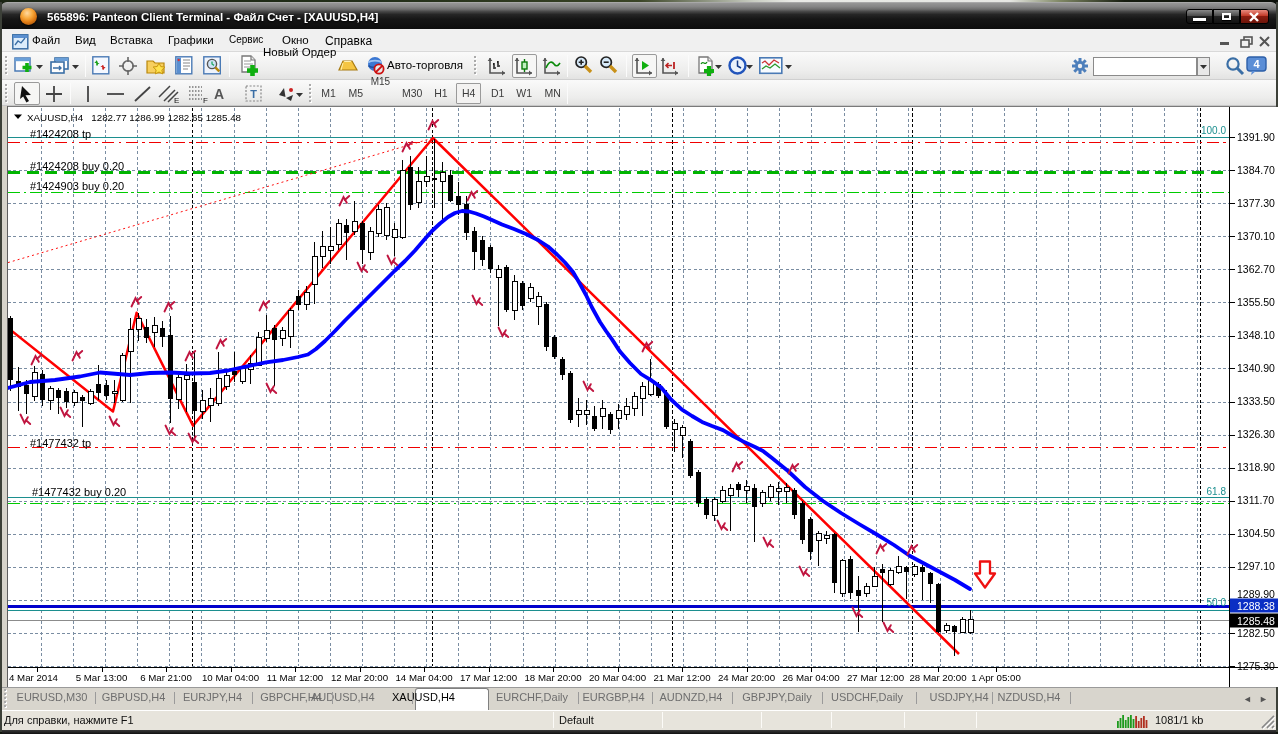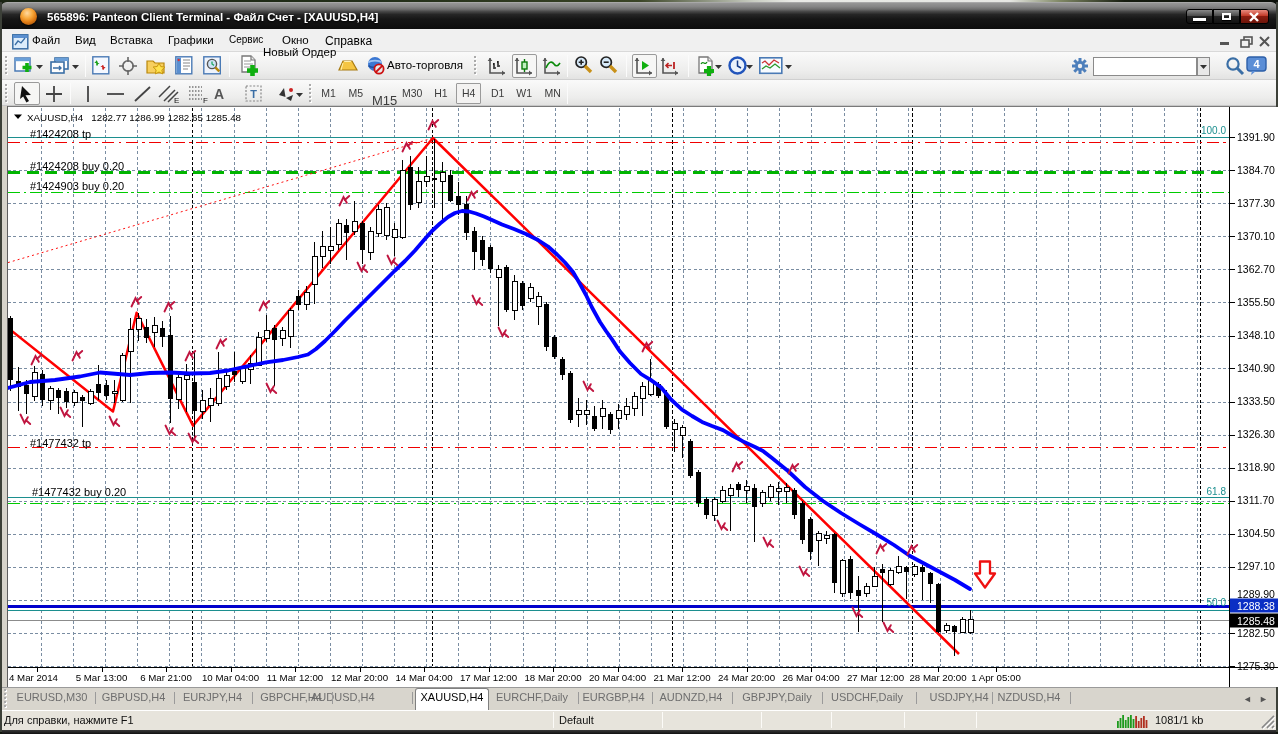--- a/index.html
+++ b/index.html
@@ -245,21 +245,21 @@
     <path d="M3 10l5-7 1.5 9z" fill="#333"></path>
     <path d="M10 13l7-3-2 6z" fill="#333"></path>
     <circle cx="15" cy="5" r="2" fill="#c22"></circle>
   </svg>
 <svg style="position:absolute;left:295px;top:85px" width="9" height="18" viewBox="0 0 9 18">
     <path d="M1 8l3.5 4L8 8z" fill="#333"></path>
   </svg>
 <div style="position:absolute;left:455.6px;top:83px;width:25px;height:21px;background:#f3f2f1;border:1px solid #9a9a9a;border-radius:1px"></div>
 <div style="position:absolute;left:314.5px;top:87px;width:28px;text-align:center;font-size:10.5px;color:#3c3c3c">M1</div>
 <div style="position:absolute;left:341.8px;top:87px;width:28px;text-align:center;font-size:10.5px;color:#3c3c3c">M5</div>
-<div style="position:absolute;left:370.7px;top:93px;width:28px;text-align:center;font-size:13px;color:#3c3c3c">M15</div>
+<div style="position:absolute;left:370.7px;top:76px;width:28px;font-size:10px;color:#3c3c3c">M15</div>
 <div style="position:absolute;left:398.2px;top:87px;width:28px;text-align:center;font-size:10.5px;color:#3c3c3c">M30</div>
 <div style="position:absolute;left:426.9px;top:87px;width:28px;text-align:center;font-size:10.5px;color:#3c3c3c">H1</div>
 <div style="position:absolute;left:454.6px;top:87px;width:28px;text-align:center;font-size:10.5px;color:#3c3c3c">H4</div>
 <div style="position:absolute;left:483.6px;top:87px;width:28px;text-align:center;font-size:10.5px;color:#3c3c3c">D1</div>
 <div style="position:absolute;left:510.20000000000005px;top:87px;width:28px;text-align:center;font-size:10.5px;color:#3c3c3c">W1</div>
 <div style="position:absolute;left:538.6px;top:87px;width:28px;text-align:center;font-size:10.5px;color:#3c3c3c">MN</div>
 
 <div class="abs" style="left:0;top:2px;width:2px;height:730px;background:#3c4038"></div>
 <div class="abs" style="left:1276px;top:2px;width:2px;height:730px;background:#3c4038"></div>
 <div class="abs" style="left:2px;top:106px;width:1274px;height:2px;background:#7a7a7a"></div>
@@ -446,21 +446,21 @@
 </svg>
 
 <div class="abs" style="left:2px;top:687px;width:1274px;height:23px;background:#d8d5cd;border-top:1px solid #9a9a9a"></div>
 <div class="grip" style="left:4px;top:689px;height:19px"></div>
 <div style="position:absolute;left:415px;top:687.5px;width:74px;height:23px;background:#fff;border:1px solid #808080;border-bottom:none;border-radius:3px 3px 0 0"></div>
 <div style="position:absolute;left:-8px;top:691px;width:120px;text-align:center;font-size:11px;color:#6e6e6e">EURUSD,M30</div>
 <div style="position:absolute;left:73.5px;top:691px;width:120px;text-align:center;font-size:11px;color:#6e6e6e">GBPUSD,H4</div>
 <div style="position:absolute;left:152.5px;top:691px;width:120px;text-align:center;font-size:11px;color:#6e6e6e">EURJPY,H4</div>
 <div style="position:absolute;left:231px;top:691px;width:120px;text-align:center;font-size:11px;color:#6e6e6e">GBPCHF,H4</div>
 <div style="position:absolute;left:311px;top:691px;width:120px;font-size:11px;color:#6e6e6e">AUDUSD,H4</div>
-<div style="position:absolute;left:392px;top:691px;width:120px;text-align:center;font-size:11px;color:#000">XAUUSD,H4</div>
+<div style="position:absolute;left:392px;top:691px;width:120px;text-align:left;font-size:11px;color:#000">XAUUSD,H4</div>
 <div style="position:absolute;left:472px;top:691px;width:120px;text-align:center;font-size:11px;color:#6e6e6e">EURCHF,Daily</div>
 <div style="position:absolute;left:553.5px;top:691px;width:120px;text-align:center;font-size:11px;color:#6e6e6e">EURGBP,H4</div>
 <div style="position:absolute;left:631px;top:691px;width:120px;text-align:center;font-size:11px;color:#6e6e6e">AUDNZD,H4</div>
 <div style="position:absolute;left:717px;top:691px;width:120px;text-align:center;font-size:11px;color:#6e6e6e">GBPJPY,Daily</div>
 <div style="position:absolute;left:809px;top:691px;width:116px;text-align:center;font-size:11px;color:#6e6e6e">USDCHF,Daily</div>
 <div style="position:absolute;left:893px;top:691px;width:132px;text-align:center;font-size:11px;color:#6e6e6e">USDJPY,H4</div>
 <div style="position:absolute;left:969px;top:691px;width:120px;text-align:center;font-size:11px;color:#6e6e6e">NZDUSD,H4</div>
 <div style="position:absolute;left:95px;top:692px;width:1px;height:12px;background:#9a9a9a"></div>
 <div style="position:absolute;left:174px;top:692px;width:1px;height:12px;background:#9a9a9a"></div>
 <div style="position:absolute;left:252px;top:692px;width:1px;height:12px;background:#9a9a9a"></div>

